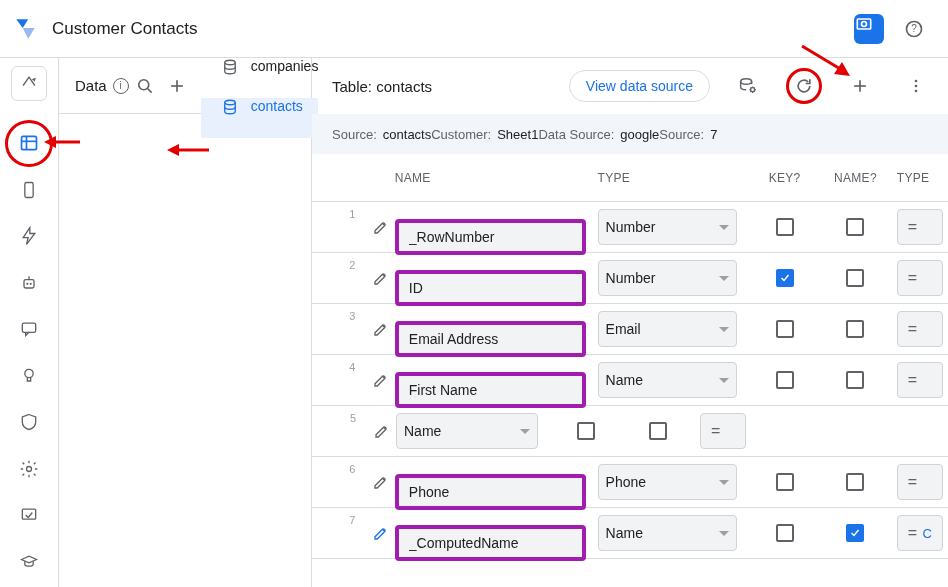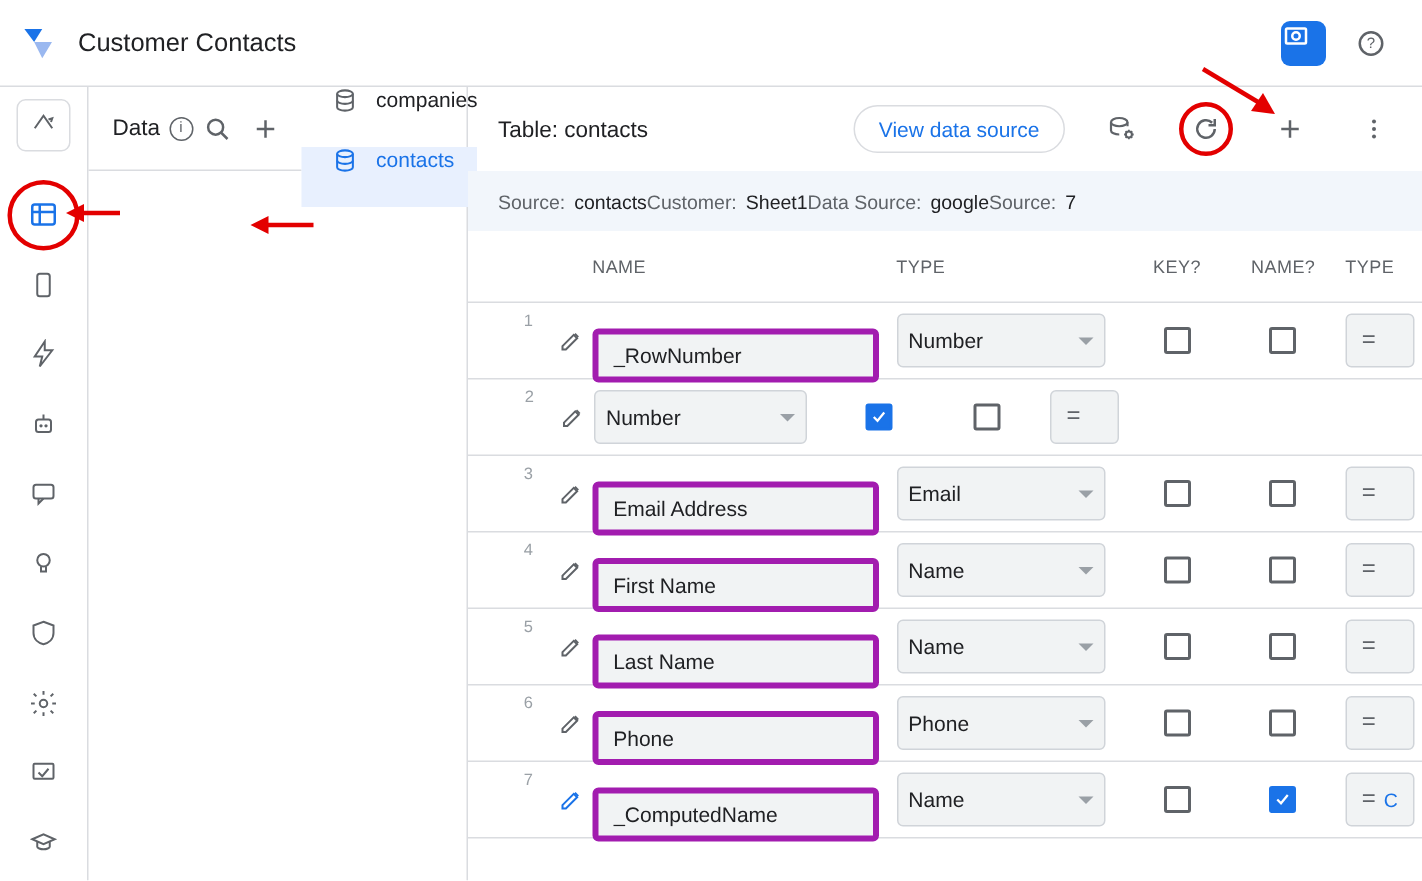--- a/index.html
+++ b/index.html
@@ -377,20 +377,21 @@
           </div>
         </div>
         <div class="row">
           <div class="c-num">2</div>
           <div class="c-edit">
             <svg width="18" height="18" viewBox="0 0 24 24">
               <path d="M4 17 L14 7 l3 3 L7 20 H4 Z" fill="none" stroke="#5f6368" stroke-width="1.8"></path>
               <path d="M15 6 l3 3" stroke="#5f6368" stroke-width="1.8"></path>
             </svg>
           </div>
+          <div class="c-name"><input class="field-input" value="ID" style=""></div>
           <div class="c-type">
             <div class="select">
               <span>Number</span>
               <span class="chev-down"></span>
             </div>
           </div>
           <div class="c-key">
             <div class="checkbox checked">
               <svg width="12" height="12" viewBox="0 0 24 24">
                 <path d="M5 12 l5 5 l9 -11" fill="none" stroke="#fff" stroke-width="3"></path>
@@ -461,21 +462,20 @@
           </div>
         </div>
         <div class="row">
           <div class="c-num">5</div>
           <div class="c-edit">
             <svg width="18" height="18" viewBox="0 0 24 24">
               <path d="M4 17 L14 7 l3 3 L7 20 H4 Z" fill="none" stroke="#5f6368" stroke-width="1.8"></path>
               <path d="M15 6 l3 3" stroke="#5f6368" stroke-width="1.8"></path>
             </svg>
           </div>
-          <div class="c-name"><input class="field-input" value="Last Name" style=""></div>
           <div class="c-type">
             <div class="select">
               <span>Name</span>
               <span class="chev-down"></span>
             </div>
           </div>
           <div class="c-key">
             <div class="checkbox"></div>
           </div>
           <div class="c-label">

